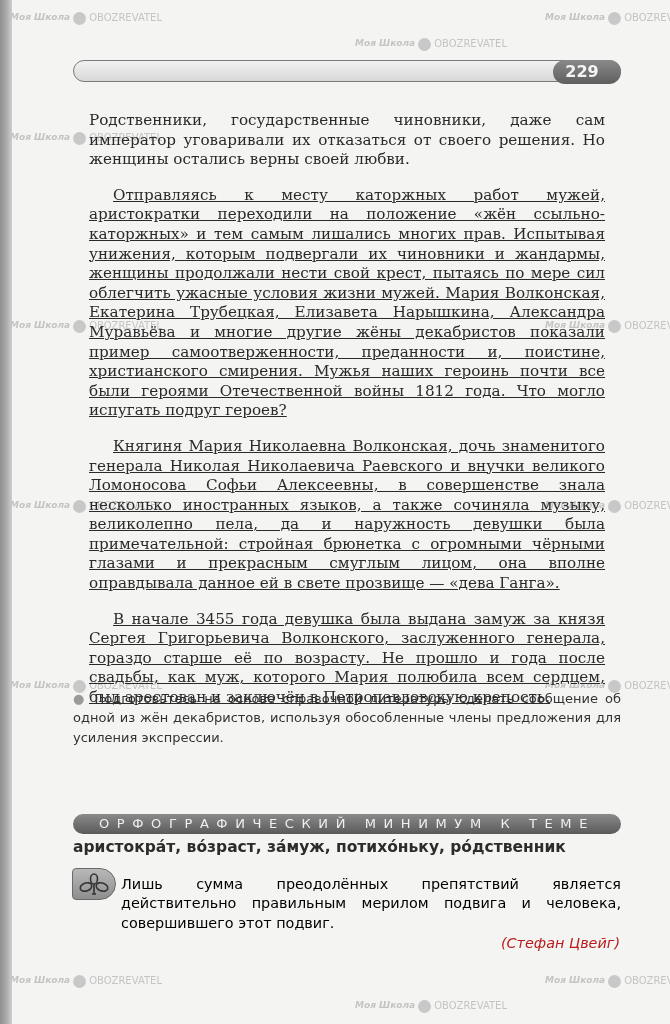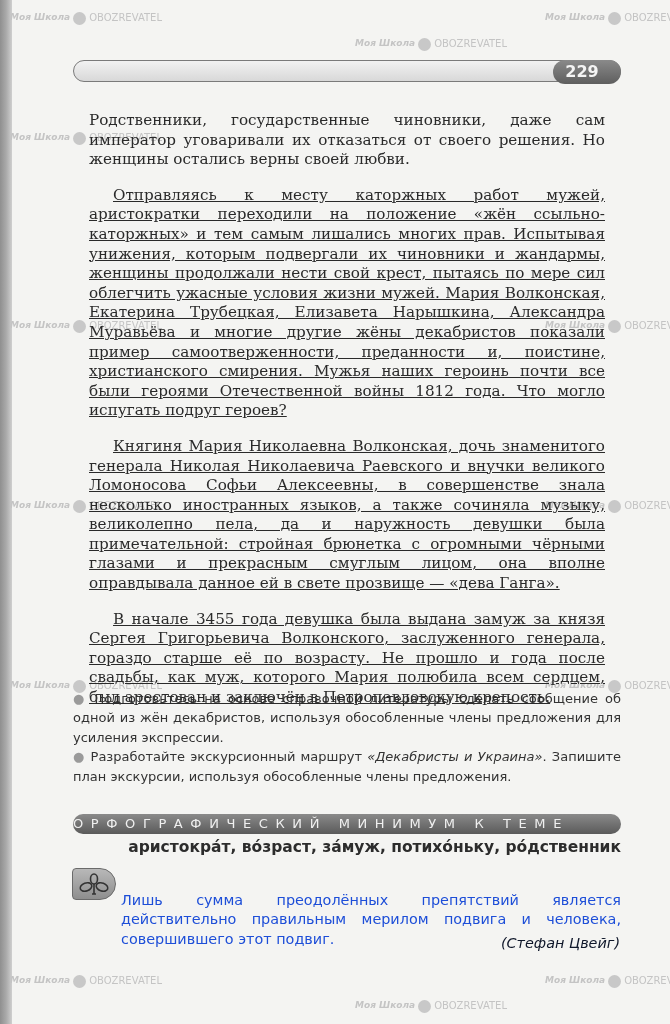--- a/index.html
+++ b/index.html
@@ -39,43 +39,43 @@
     font-family: "DejaVu Sans", sans-serif; font-size: 13px; line-height: 19.4px;
     text-align: justify; color: #333;
   }
   .tasks p { margin: 0; }
   .bullet { color: #9a9a9a; }
   .ortho-bar {
     position: absolute; left: 73px; top: 814px; width: 548px; height: 20px;
     border-radius: 10px;
     background: linear-gradient(to bottom, #8a8a8a 0%, #5a5a5a 100%);
     color: #f0f0f0; font-family: "DejaVu Sans", sans-serif; font-size: 13px;
-    line-height: 20px; letter-spacing: 7.6px; text-align: left;
+    line-height: 20px; letter-spacing: 7.6px; text-align: center;
     box-sizing: border-box; white-space: nowrap;
   }
   .ortho-words {
     position: absolute; left: 73px; top: 836px; width: 548px;
-    text-align: right; font-family: "DejaVu Sans", sans-serif; font-weight: bold;
+    text-align: left; font-family: "DejaVu Sans", sans-serif; font-weight: bold;
     font-size: 15.5px; line-height: 22px; color: #2c2c2c;
   }
   .quote-icon {
     position: absolute; left: 72px; top: 868px; width: 44px; height: 32px;
     border-radius: 4px 16px 16px 4px;
     background: linear-gradient(to bottom, #b8b8b8 0%, #8e8e8e 100%);
     border: 1px solid #6a6a6a; box-sizing: border-box;
   }
   .quote-text {
     position: absolute; left: 121px; top: 875px; width: 500px;
     font-family: "DejaVu Sans", sans-serif; font-size: 14.4px; line-height: 19.4px;
-    text-align: justify; color: #1d4ed8; margin-top: 16px;
+    text-align: justify; color: #000000;
   }
   .quote-author {
     position: absolute; right: 50px; top: 935px;
     font-family: "DejaVu Sans", sans-serif; font-style: italic; font-size: 14.4px;
-    color: #0f172a;
+    color: #b91c1c;
   }
   .wm {
     position: absolute; font-family: "DejaVu Sans", sans-serif; font-size: 10px;
     color: #c4c4c4; white-space: nowrap; pointer-events: none;
     display: flex; align-items: flex-start; gap: 3px;
   }
   .wm .school { font-style: italic; font-weight: bold; font-size: 9px; }
   .wm .circle {
     width: 13px; height: 13px; border-radius: 50%; background: #c8c8c8;
     display: inline-block;
@@ -160,24 +160,20 @@
   <p class="indent">Отправляясь к месту каторжных работ мужей, аристократки переходили на положение «жён ссыльно-каторжных» и тем самым лишались многих прав. Испытывая унижения, которым подвергали их чиновники и жандармы, женщины продолжали нести свой крест, пытаясь по мере сил облегчить ужасные условия жизни мужей. Мария Волконская, Екатерина Трубецкая, Елизавета Нарышкина, Александра Муравьёва и многие другие жёны декабристов показали пример самоотверженности, преданности и, поистине, христианского смирения. Мужья наших героинь почти все были героями Отечественной войны 1812 года. Что могло испугать подруг героев?</p>
   <p class="indent">Княгиня Мария Николаевна Волконская, дочь знаменитого генерала Николая Николаевича Раевского и внучки великого Ломоносова Софьи Алексеевны, в совершенстве знала несколько иностранных языков, а также сочиняла музыку, великолепно пела, да и наружность девушки была примечательной: стройная брюнетка с огромными чёрными глазами и прекрасным смуглым лицом, она вполне оправдывала данное ей в свете прозвище — «дева Ганга».</p>
   <p class="indent">В начале 3455 года девушка была выдана замуж за князя Сергея Григорьевича Волконского, заслуженного генерала, гораздо старше её по возрасту. Не прошло и года после свадьбы, как муж, которого Мария полюбила всем сердцем, был арестован и заключён в Петропавловскую крепость.</p>
 </div>
 
 <div class="tasks">
   <p>
     <span class="bullet">●</span>
     <span>Подготовьтесь на основе справочной литературы сделать сообщение об одной из жён декабристов, используя обособленные члены предложения для усиления экспрессии.</span>
   </p>
-  <p>
-    <span class="bullet">●</span>
-    <span>Разработайте экскурсионный маршрут </span><em>«Декабристы и Украина»</em><span>. Запишите план экскурсии, используя обособленные члены предложения.</span>
-  </p>
 </div>
 
 <div class="ortho-bar">ОРФОГРАФИЧЕСКИЙ МИНИМУМ К ТЕМЕ</div>
 <div class="ortho-words">аристокра́т, во́зраст, за́муж, потихо́ньку, ро́дственник</div>
 
 <div class="quote-icon">
   <svg width="42" height="30" viewBox="0 0 42 30">
     <g fill="none" stroke="#333" stroke-width="1.6">
       <ellipse cx="13" cy="18" rx="6" ry="4" transform="rotate(-20 13 18)"></ellipse>
       <ellipse cx="29" cy="18" rx="6" ry="4" transform="rotate(20 29 18)"></ellipse>

